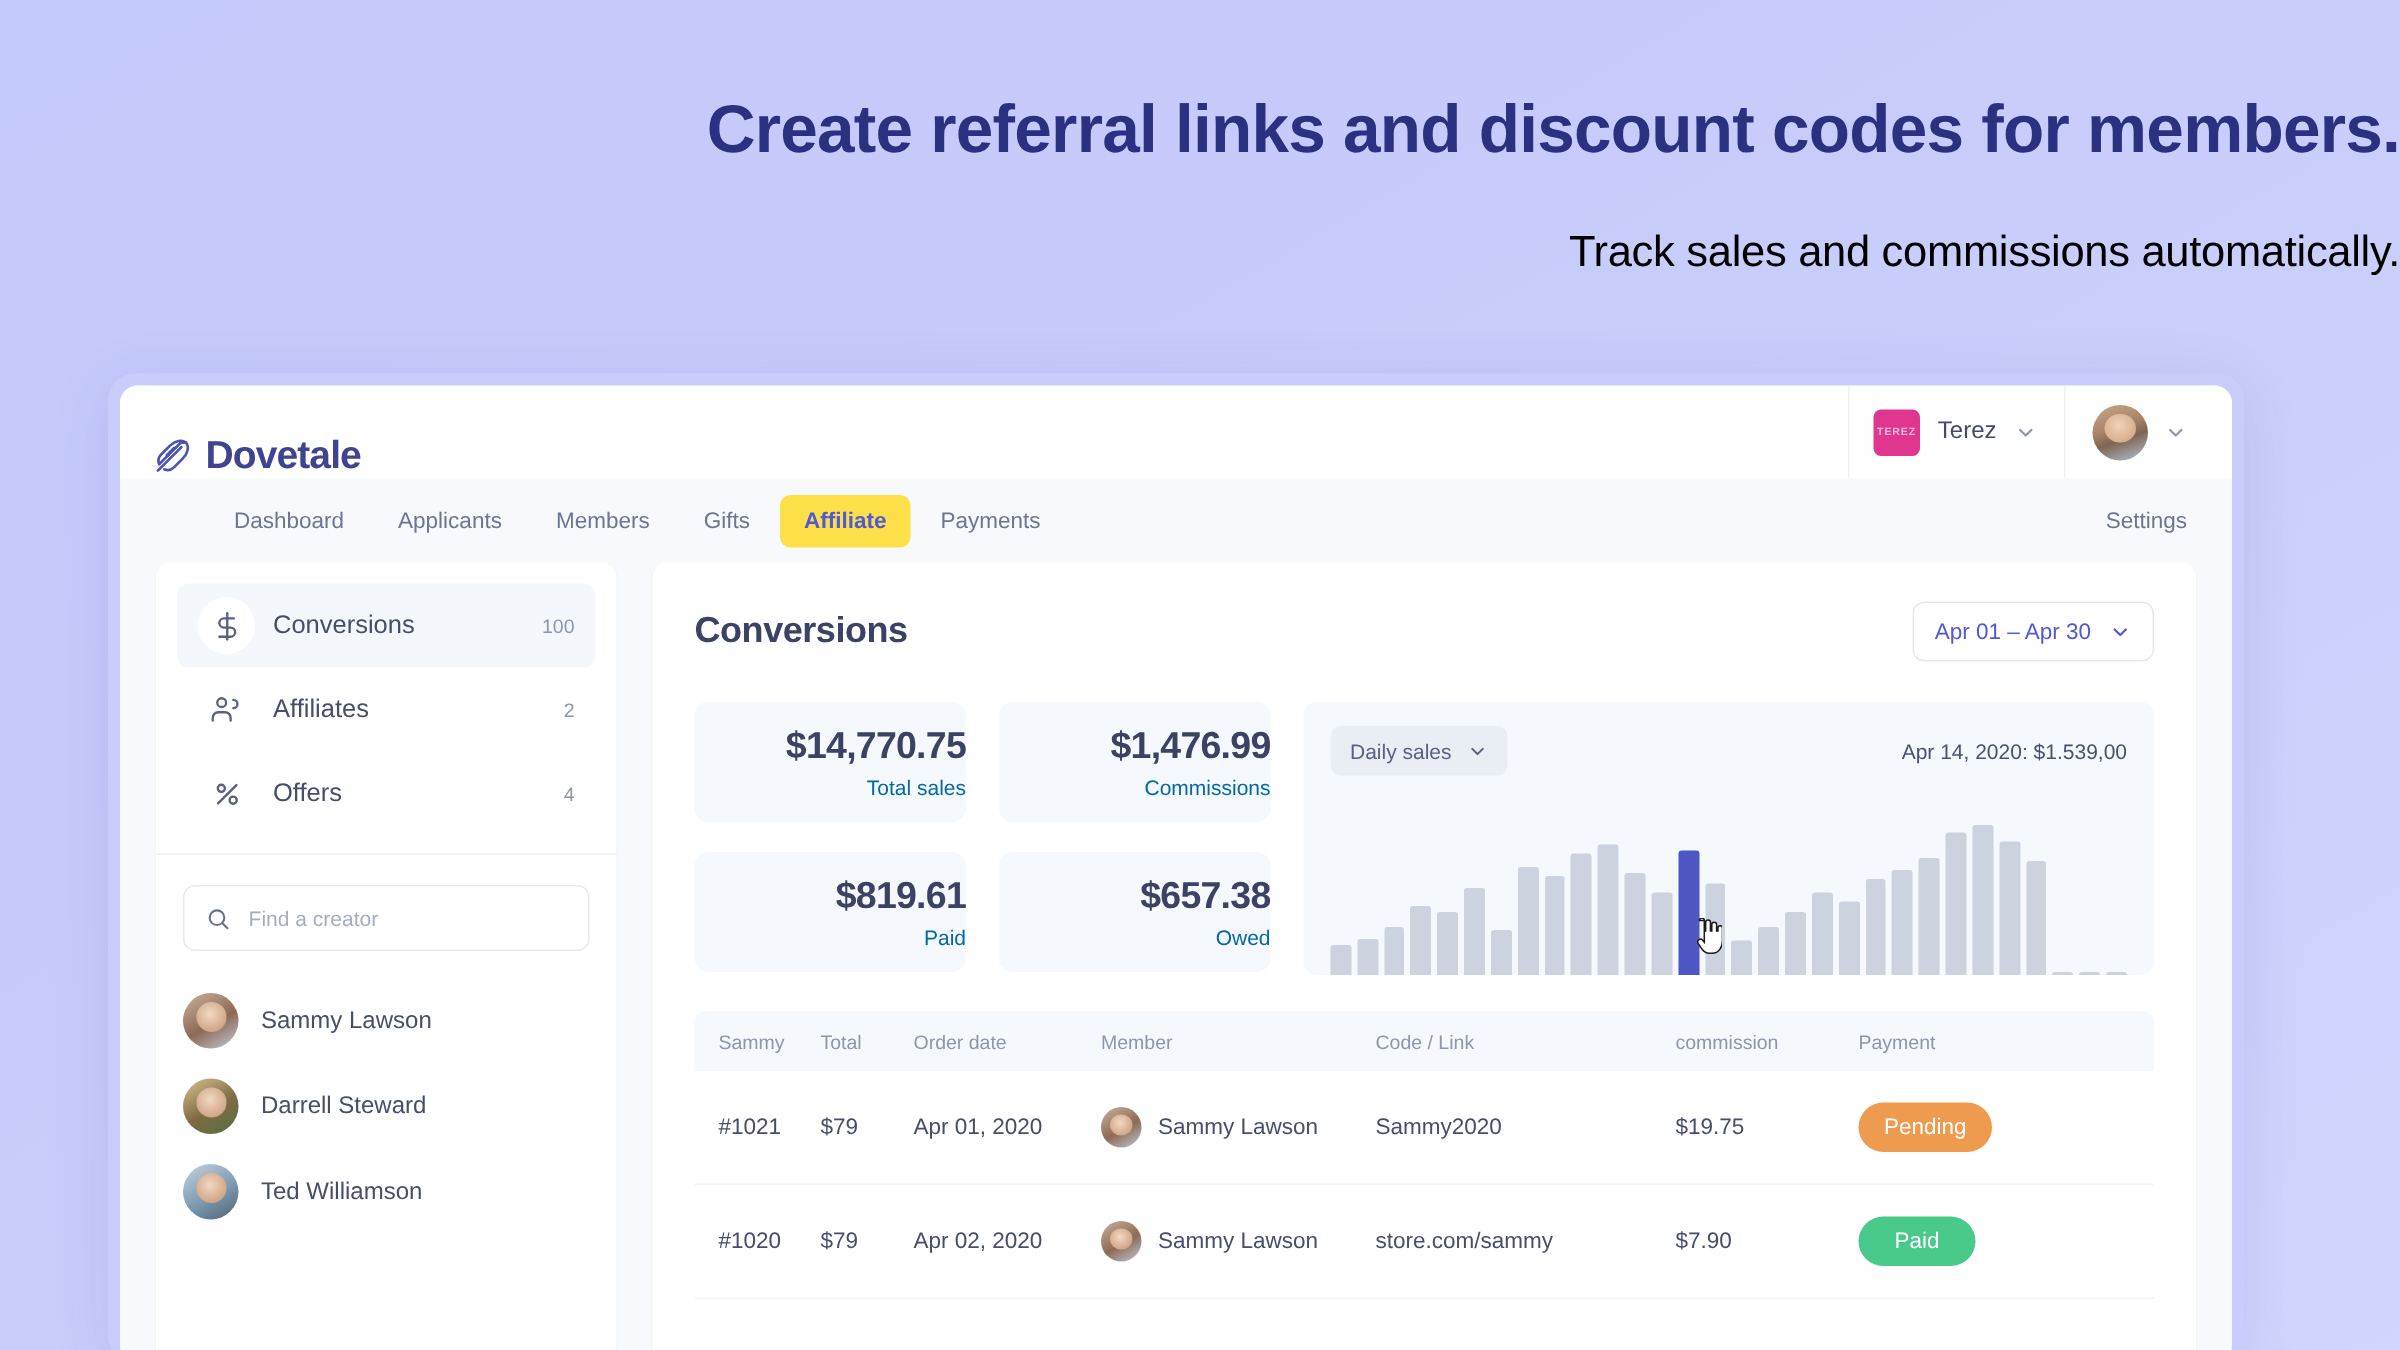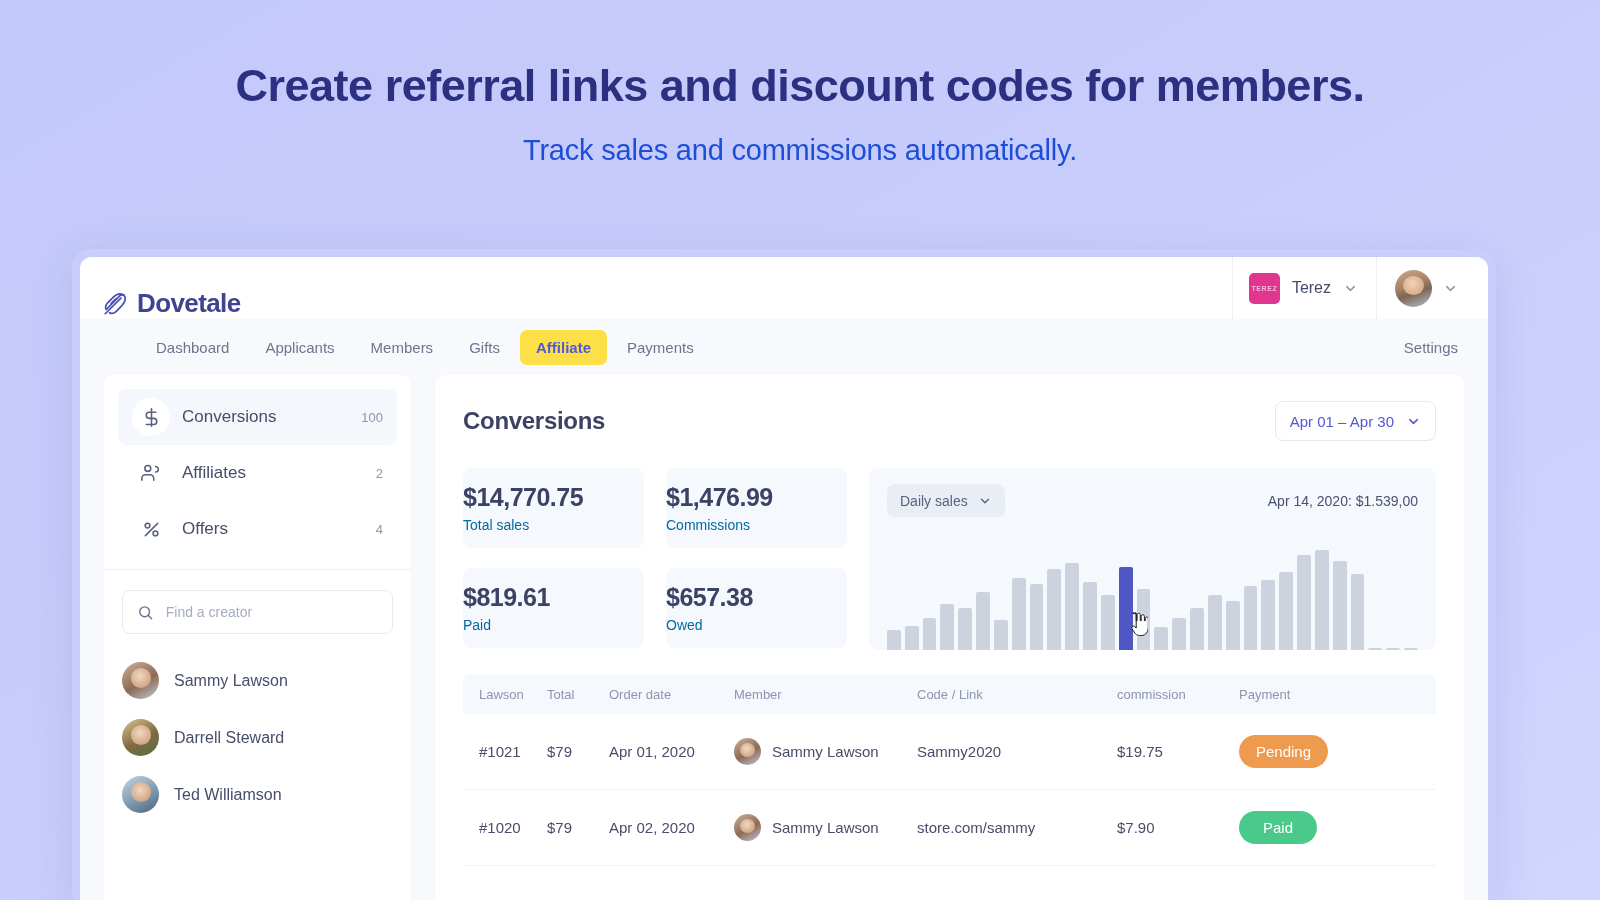--- a/index.html
+++ b/index.html
@@ -7,27 +7,27 @@
     width: 1600px; height: 900px;
     font-family: "Liberation Sans", sans-serif;
     overflow: hidden;
   }
   body {
     background: linear-gradient(150deg, #c4c9fb 0%, #c7cbfb 35%, #ccd0fc 70%, #d2d5fd 100%);
     position: relative;
   }
 
   
-  .hero { width: 100%; padding-top: 60px; text-align: center; }
+  .hero { width: 100%; padding-top: 60px; text-align: right; }
   .hero-title {
     font-size: 45px; font-weight: bold; color: #2b3180;
     letter-spacing: -0.5px; line-height: 1.15;
   }
   .hero-sub {
-    margin-top: 22px; font-size: 29px; color: #1d4ed8;
+    margin-top: 40px; font-size: 29px; color: #000000;
     font-weight: 400; letter-spacing: -0.2px;
   }
 
   
   .app-frame {
     position: absolute; left: 72px; top: 249px;
     width: 1424px; height: 660px;
     border-radius: 18px;
     background: #c9cdfb;
     padding: 8px 8px 0 8px;
@@ -167,21 +167,21 @@
     padding: 0 14px; color: #5159d6; font-size: 15px; background: #fff;
   }
 
   .stats-row { display: flex; gap: 22px; margin-top: 27px; align-items: flex-start; }
   .stat-grid {
     display: grid; grid-template-columns: 181px 181px;
     gap: 20px 22px; flex: none;
   }
   .stat {
     background: #f5f8fc; border-radius: 9px; height: 80px;
-    display: flex; flex-direction: column; align-items: flex-start; justify-content: center;
+    display: flex; flex-direction: column; align-items: flex-end; justify-content: center;
   }
   .stat-val { font-size: 25px; font-weight: bold; color: #3b4263; letter-spacing: -.5px; }
   .stat-lbl { font-size: 14px; color: #0369a1; margin-top: 5px; }
 
   
   .chart-card {
     flex: 1; background: #f5f8fc; border-radius: 9px;
     height: 182px; padding: 16px 18px 0 18px; position: relative;
   }
   .chart-top { display: flex; align-items: center; }
@@ -429,21 +429,21 @@
                 <div class="bar" title="Apr 27: 72" style="height: 72%;"></div>
                 <div class="bar" title="Apr 28: 2" style="height: 2%;"></div>
                 <div class="bar" title="Apr 29: 2" style="height: 2%;"></div>
                 <div class="bar" title="Apr 30: 2" style="height: 2%;"></div>
               </div>
         </div>
       </div>
 
       <div class="table">
         <div class="thead">
-          <div class="c-order">Lawson</div>
+          <div class="c-order">Sammy</div>
           <div class="c-total">Total</div>
           <div class="c-date">Order date</div>
           <div class="c-member">Member</div>
           <div class="c-code">Code / Link</div>
           <div class="c-comm">commission</div>
           <div class="c-pay">Payment</div>
         </div>
 
         <div class="trow">
           <div class="c-order link">#1021</div>

